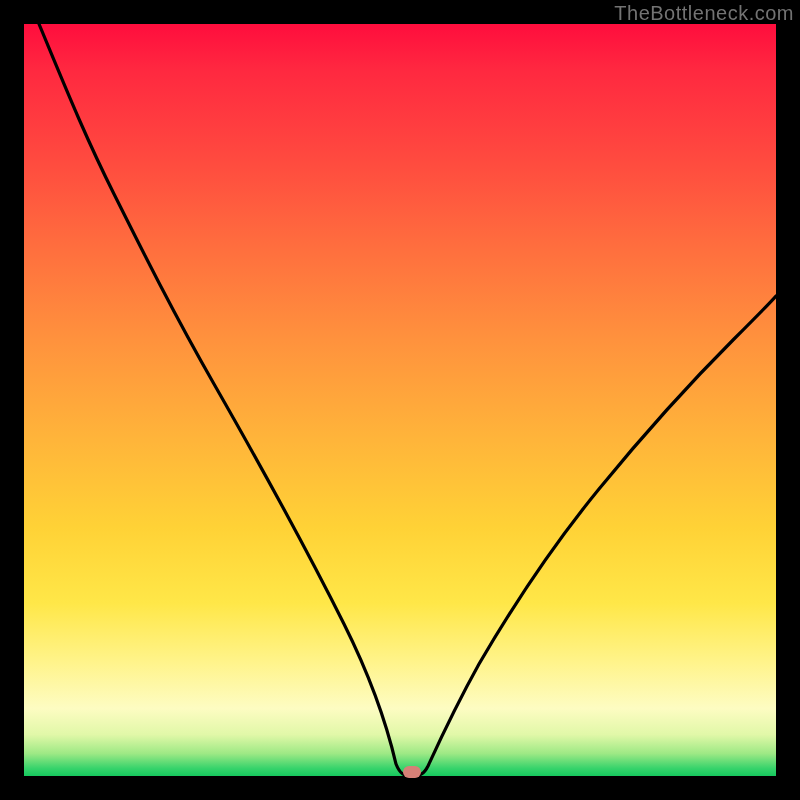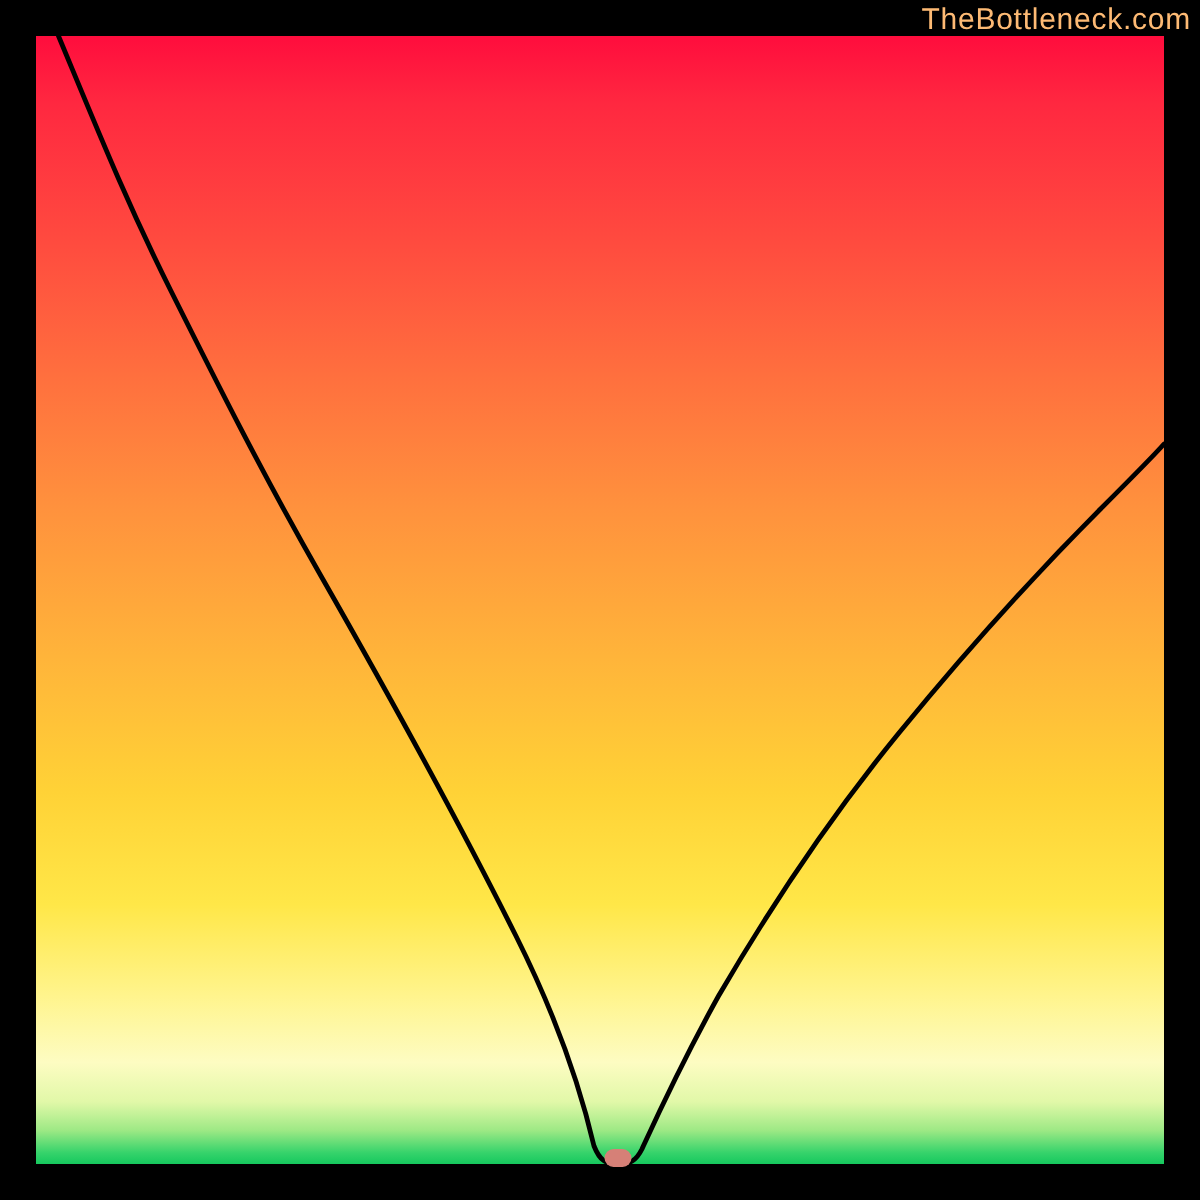--- a/index.html
+++ b/index.html
@@ -39,21 +39,21 @@
       #e1f8a8 94.5%,
       #9ee985 97%,
       #36d36b 99%,
       #16c85e 100%
     );
   }
   .watermark {
     position: absolute;
     top: 2px;
     right: 6px;
-    color: #fdba74;
+    color: #737373;
     font-size: 20px;
     letter-spacing: 0.5px;
     font-weight: 500;
     font-family: Arial, Helvetica, sans-serif;
     user-select: none;
   }
   svg.curve {
     position: absolute;
     left: 0;
     top: 0;

